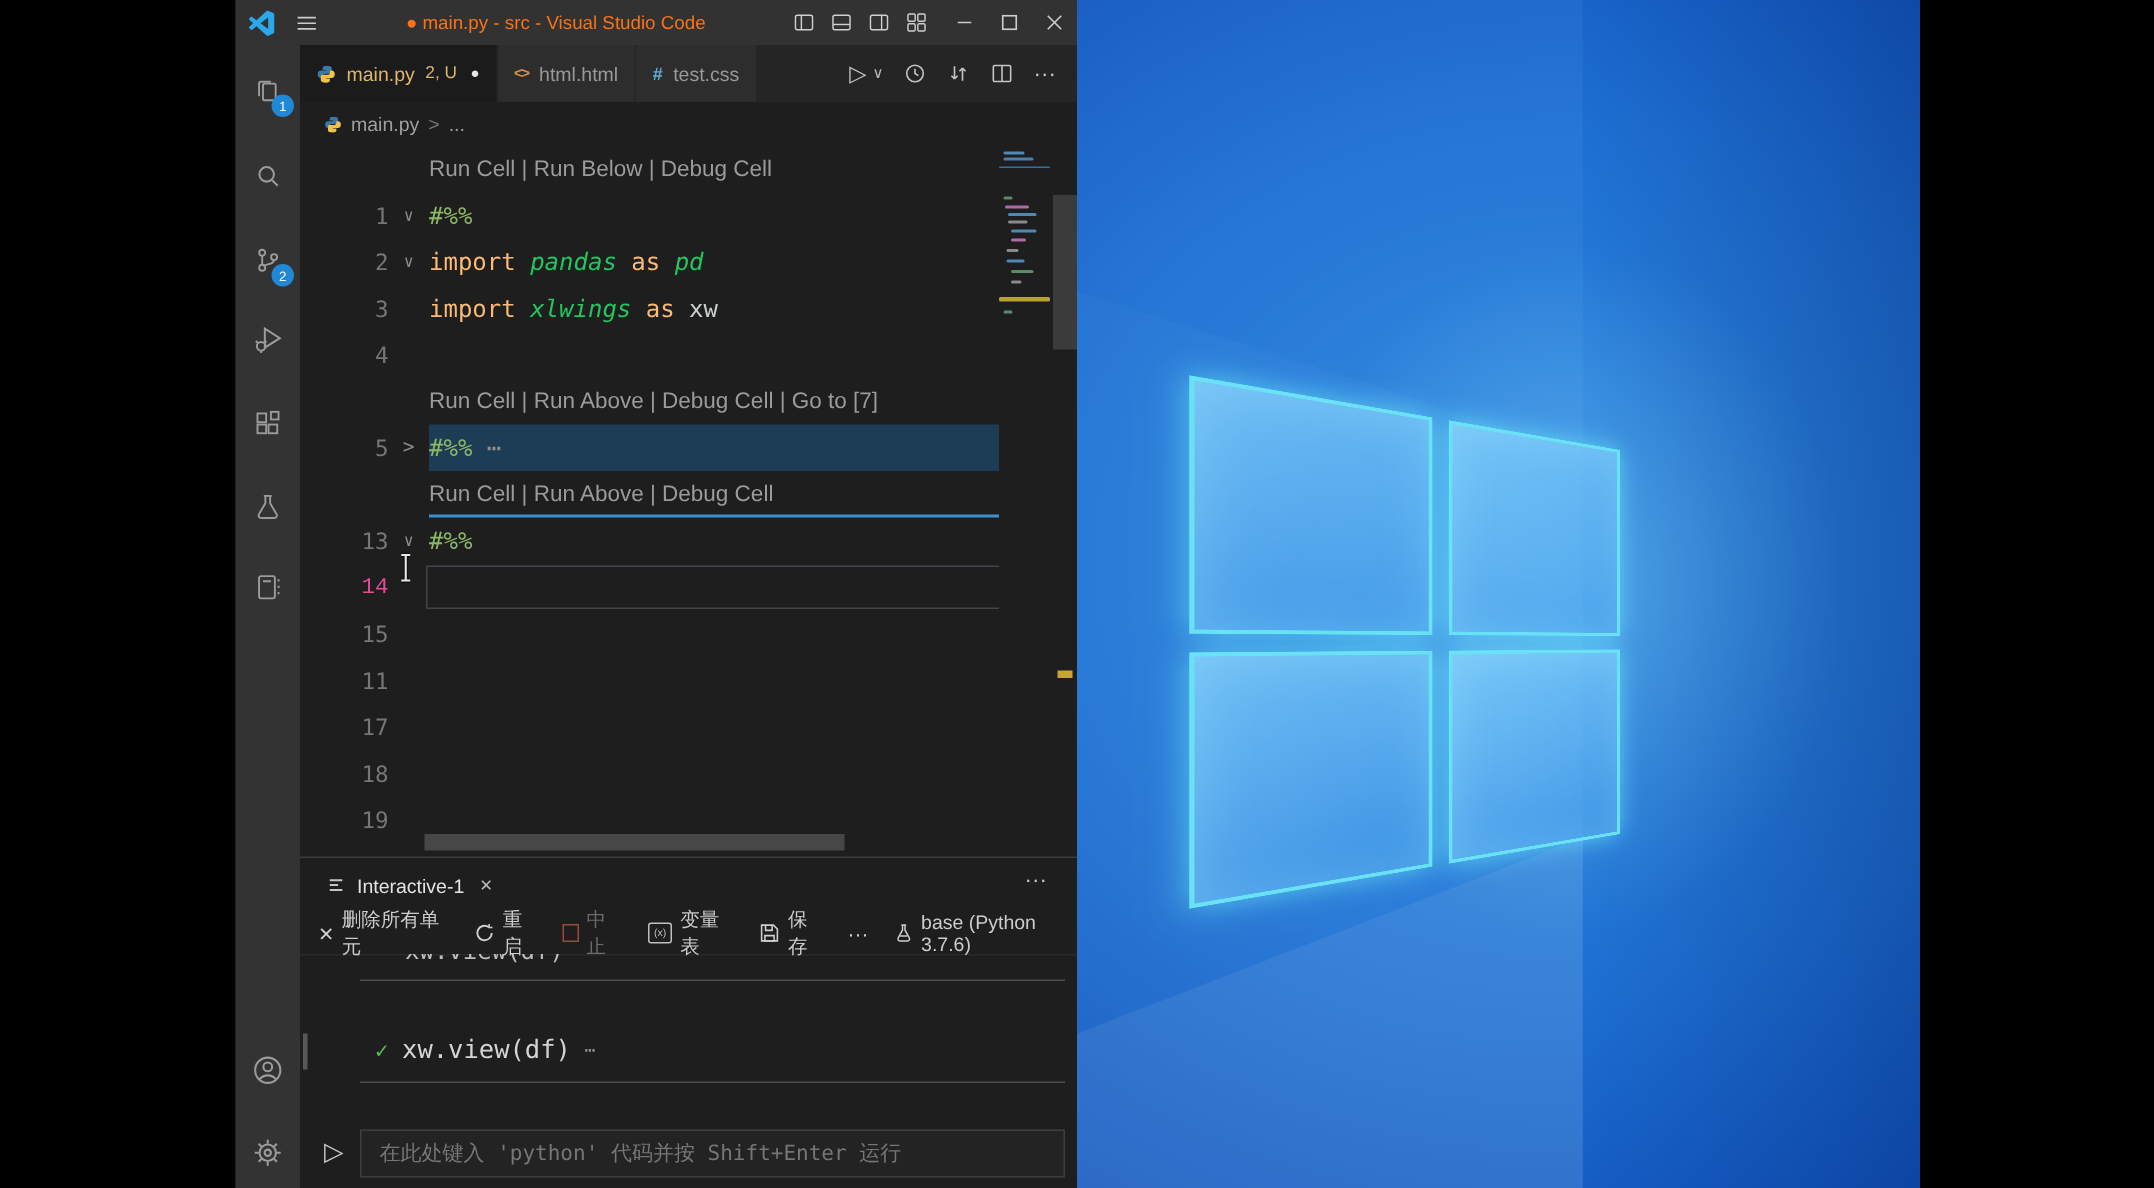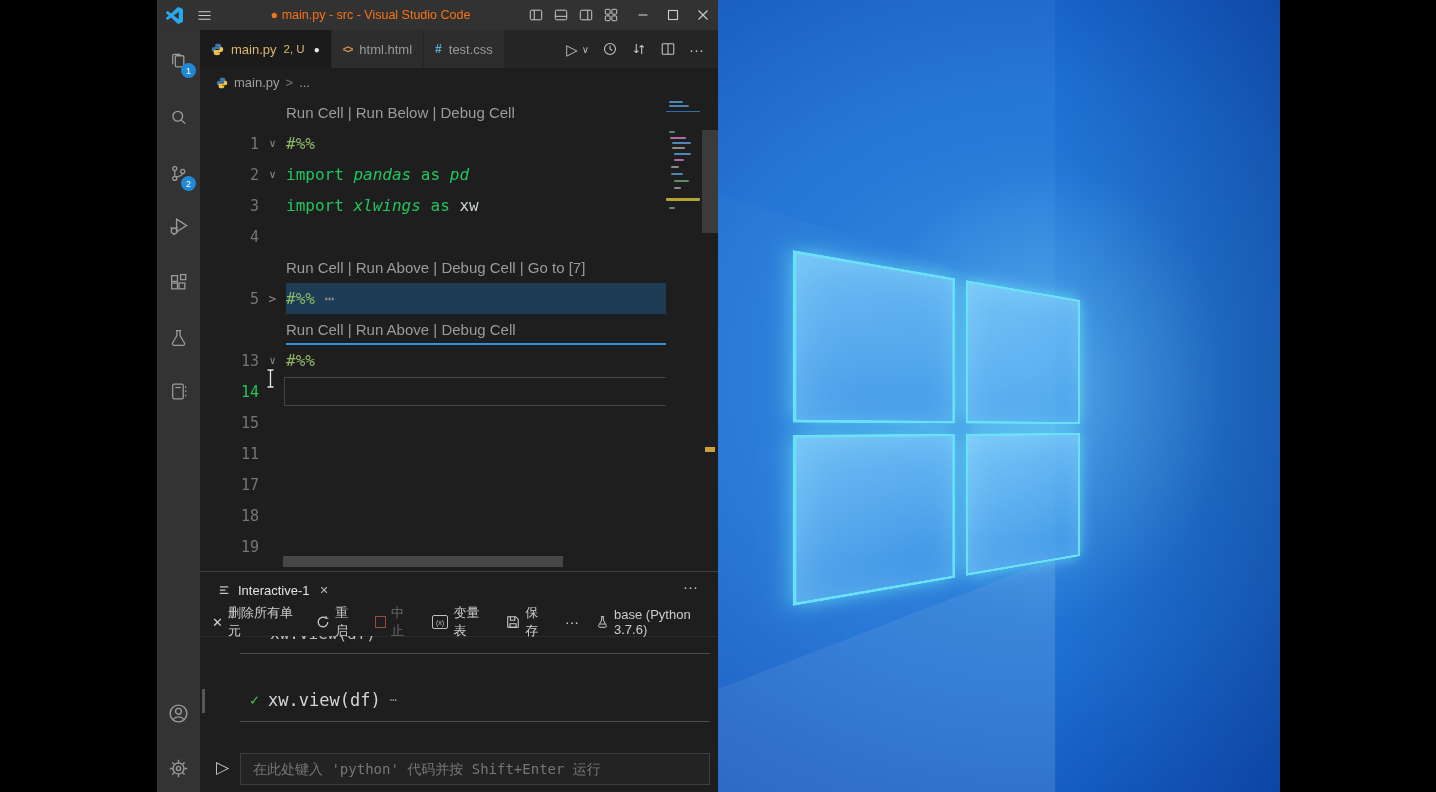--- a/index.html
+++ b/index.html
@@ -46,22 +46,22 @@
   .row{position:relative;height:31px;display:flex;align-items:center;
        font:16px "DejaVu Sans Mono","Liberation Mono",monospace;white-space:pre;}
   .gut{flex:none;width:81px;display:flex;align-items:center;}
   .num{width:54px;text-align:right;color:#767676;font-size:15px;}
   .chev{width:27px;text-align:center;color:#8a8a8a;font-size:11px;}
   .ctx{flex:1;}
   .row.codelens .ctx{font:15px "Liberation Sans",sans-serif;color:#9b9b9b;}
   .row.hl{background:linear-gradient(90deg,transparent 81px,#1d3c55 81px);}
   .row.cellline::after{content:"";position:absolute;left:81px;right:0;bottom:0;height:2px;background:#3a90d4;}
   .row.cur::after{content:"";position:absolute;left:79px;right:1px;top:1px;bottom:1px;border:1px solid #41464d;}
-  .row.cur .num{color:#22c55e;}
-  .c-comment{color:#8cb765;} .c-kw{color:#22c55e;} .c-type{color:#22c55e;font-style:italic;}
+  .row.cur .num{color:#ec4899;font-family:Liberation Mono, monospace;}
+  .c-comment{color:#8cb765;} .c-kw{color:#fdba74;} .c-type{color:#22c55e;font-style:italic;}
   .c-var{color:#c9d1cb;} .c-fold{color:#8f8f8f;}
 
   .hscroll{position:absolute;left:78px;top:459px;width:280px;height:11px;background:rgba(121,121,121,.45);}
 
   
   .minimap{position:absolute;left:509px;top:97px;width:36px;height:474px;background:#1e1e1e;}
   .mm{position:absolute;height:2px;border-radius:1px;}
   .ruler{position:absolute;left:545px;top:97px;width:16px;height:474px;background:#1e1e1e;}
   .slider{position:absolute;left:0;top:33px;width:16px;height:103px;background:rgba(121,121,121,.32);}
   .mark-mod{position:absolute;left:3px;top:350px;width:10px;height:5px;background:#c9a23a;}

